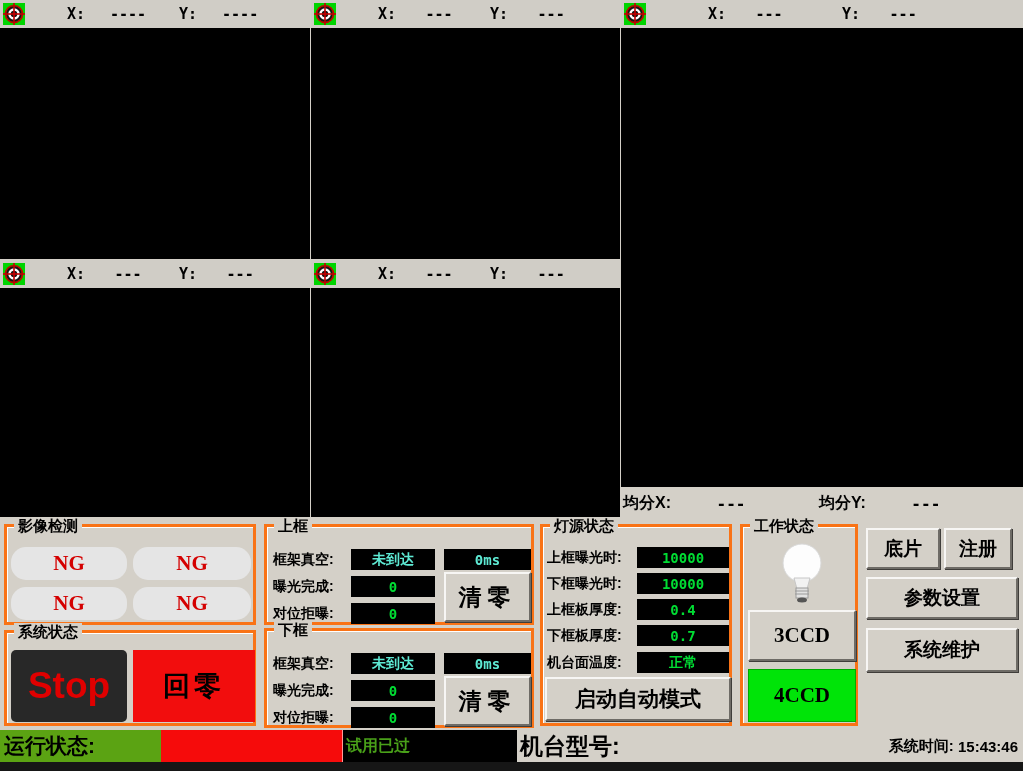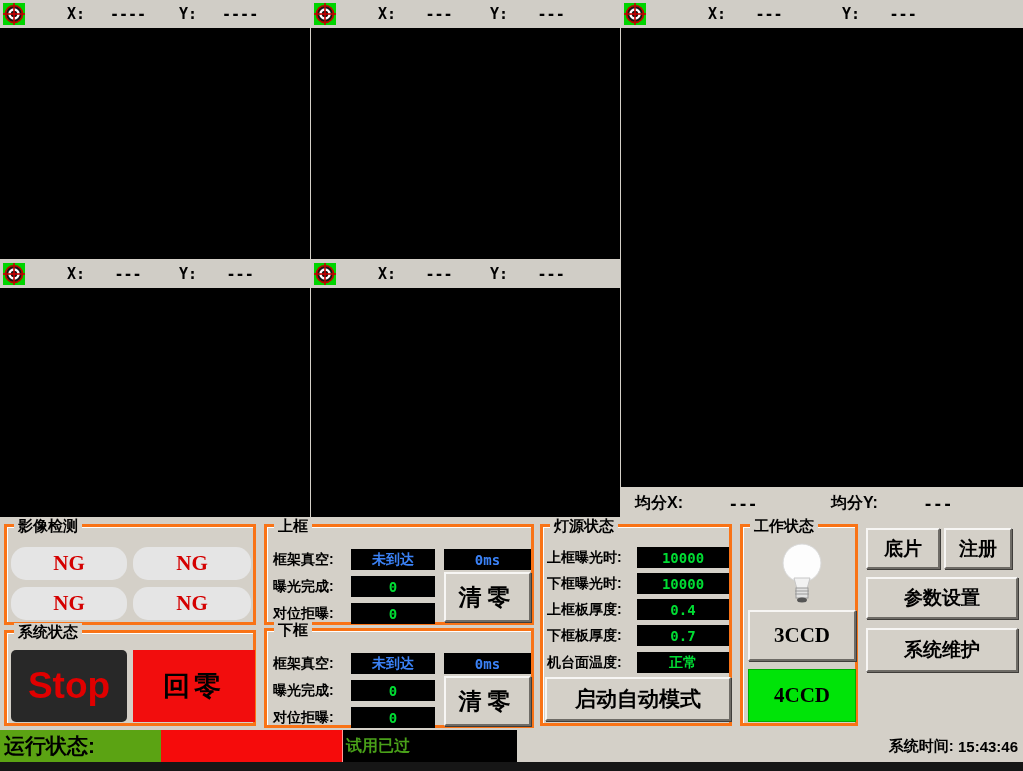--- a/index.html
+++ b/index.html
@@ -23,21 +23,21 @@
   .xy-value {
     font-family:"DejaVu Sans Mono", monospace; font-weight:bold; font-size:15px;
     display:inline-block; width:86px; text-align:center;
   }
   .cam-view { position:absolute; background:#000; }
   
   .avg-bar {
     position:absolute; left:621px; top:488px; width:402px; height:30px;
     display:flex; align-items:center; font-weight:bold; font-size:16px;
   }
-  .avg-label { margin-left:14px; }
+  .avg-label { margin-left:2px; }
   .avg-label.second { margin-left:28px;text-align:center; }
   .avg-value { display:inline-block; width:120px; text-align:center;
     font-family:"DejaVu Sans Mono", monospace; font-weight:bold; }
   
   .grp {
     position:absolute; border:3px solid #f97316;
     box-shadow: inset 1px 1px 0 #ffffff;
   }
   .grp-title {
     position:absolute; top:-10px; left:7px; background:#d4d0c8;
@@ -61,21 +61,21 @@
     color:#000; font-weight:bold; font-size:27px; letter-spacing:4px;
   }
   
   .row-label { position:absolute; font-weight:bold; font-size:14px; white-space:nowrap; }
   .val-box {
     position:absolute; background:#000; height:21px;
     display:flex; align-items:center; justify-content:center;
     font-family:"DejaVu Sans Mono", monospace; font-weight:bold; font-size:14px;
   }
   .v-green { color:#00dd33; }
-  .v-red   { color:#3b82f6; }
+  .v-red   { color:#5eead4; }
   
   .btn3d {
     position:absolute; background:#d4d0c8;
     border-top:2px solid #f7f6f4; border-left:2px solid #f7f6f4;
     border-right:2px solid #6e6b66; border-bottom:2px solid #6e6b66;
     box-shadow: 1px 1px 0 #3f3d3a;
     display:flex; align-items:center; justify-content:center;
     font-weight:bold; color:#000; cursor:default;
   }
   .btn-clear { font-size:23px; letter-spacing:6px; }
@@ -271,16 +271,17 @@
   </div>
 
   <div class="btn3d btn-nav" style="left:866px; top:528px; width:74px; height:41px;">底片</div>
   <div class="btn3d btn-nav" style="left:944px; top:528px; width:68px; height:41px;">注册</div>
   <div class="btn3d btn-nav" style="left:866px; top:577px; width:152px; height:42px;">参数设置</div>
   <div class="btn3d btn-nav" style="left:866px; top:628px; width:152px; height:44px;">系统维护</div>
 
   <div class="bar-seg run-seg">运行状态:</div>
   <div class="bar-seg red1"></div>
   <div class="bar-seg red2">试用已过</div>
+  <div class="bar-seg model-seg">机台型号:</div>
   <div class="bar-seg time-seg"><span>系统时间:</span><span> </span><span>15:43:46</span></div>
   <div class="bottom-strip"></div>
 
 </div>
 
 </body></html>

